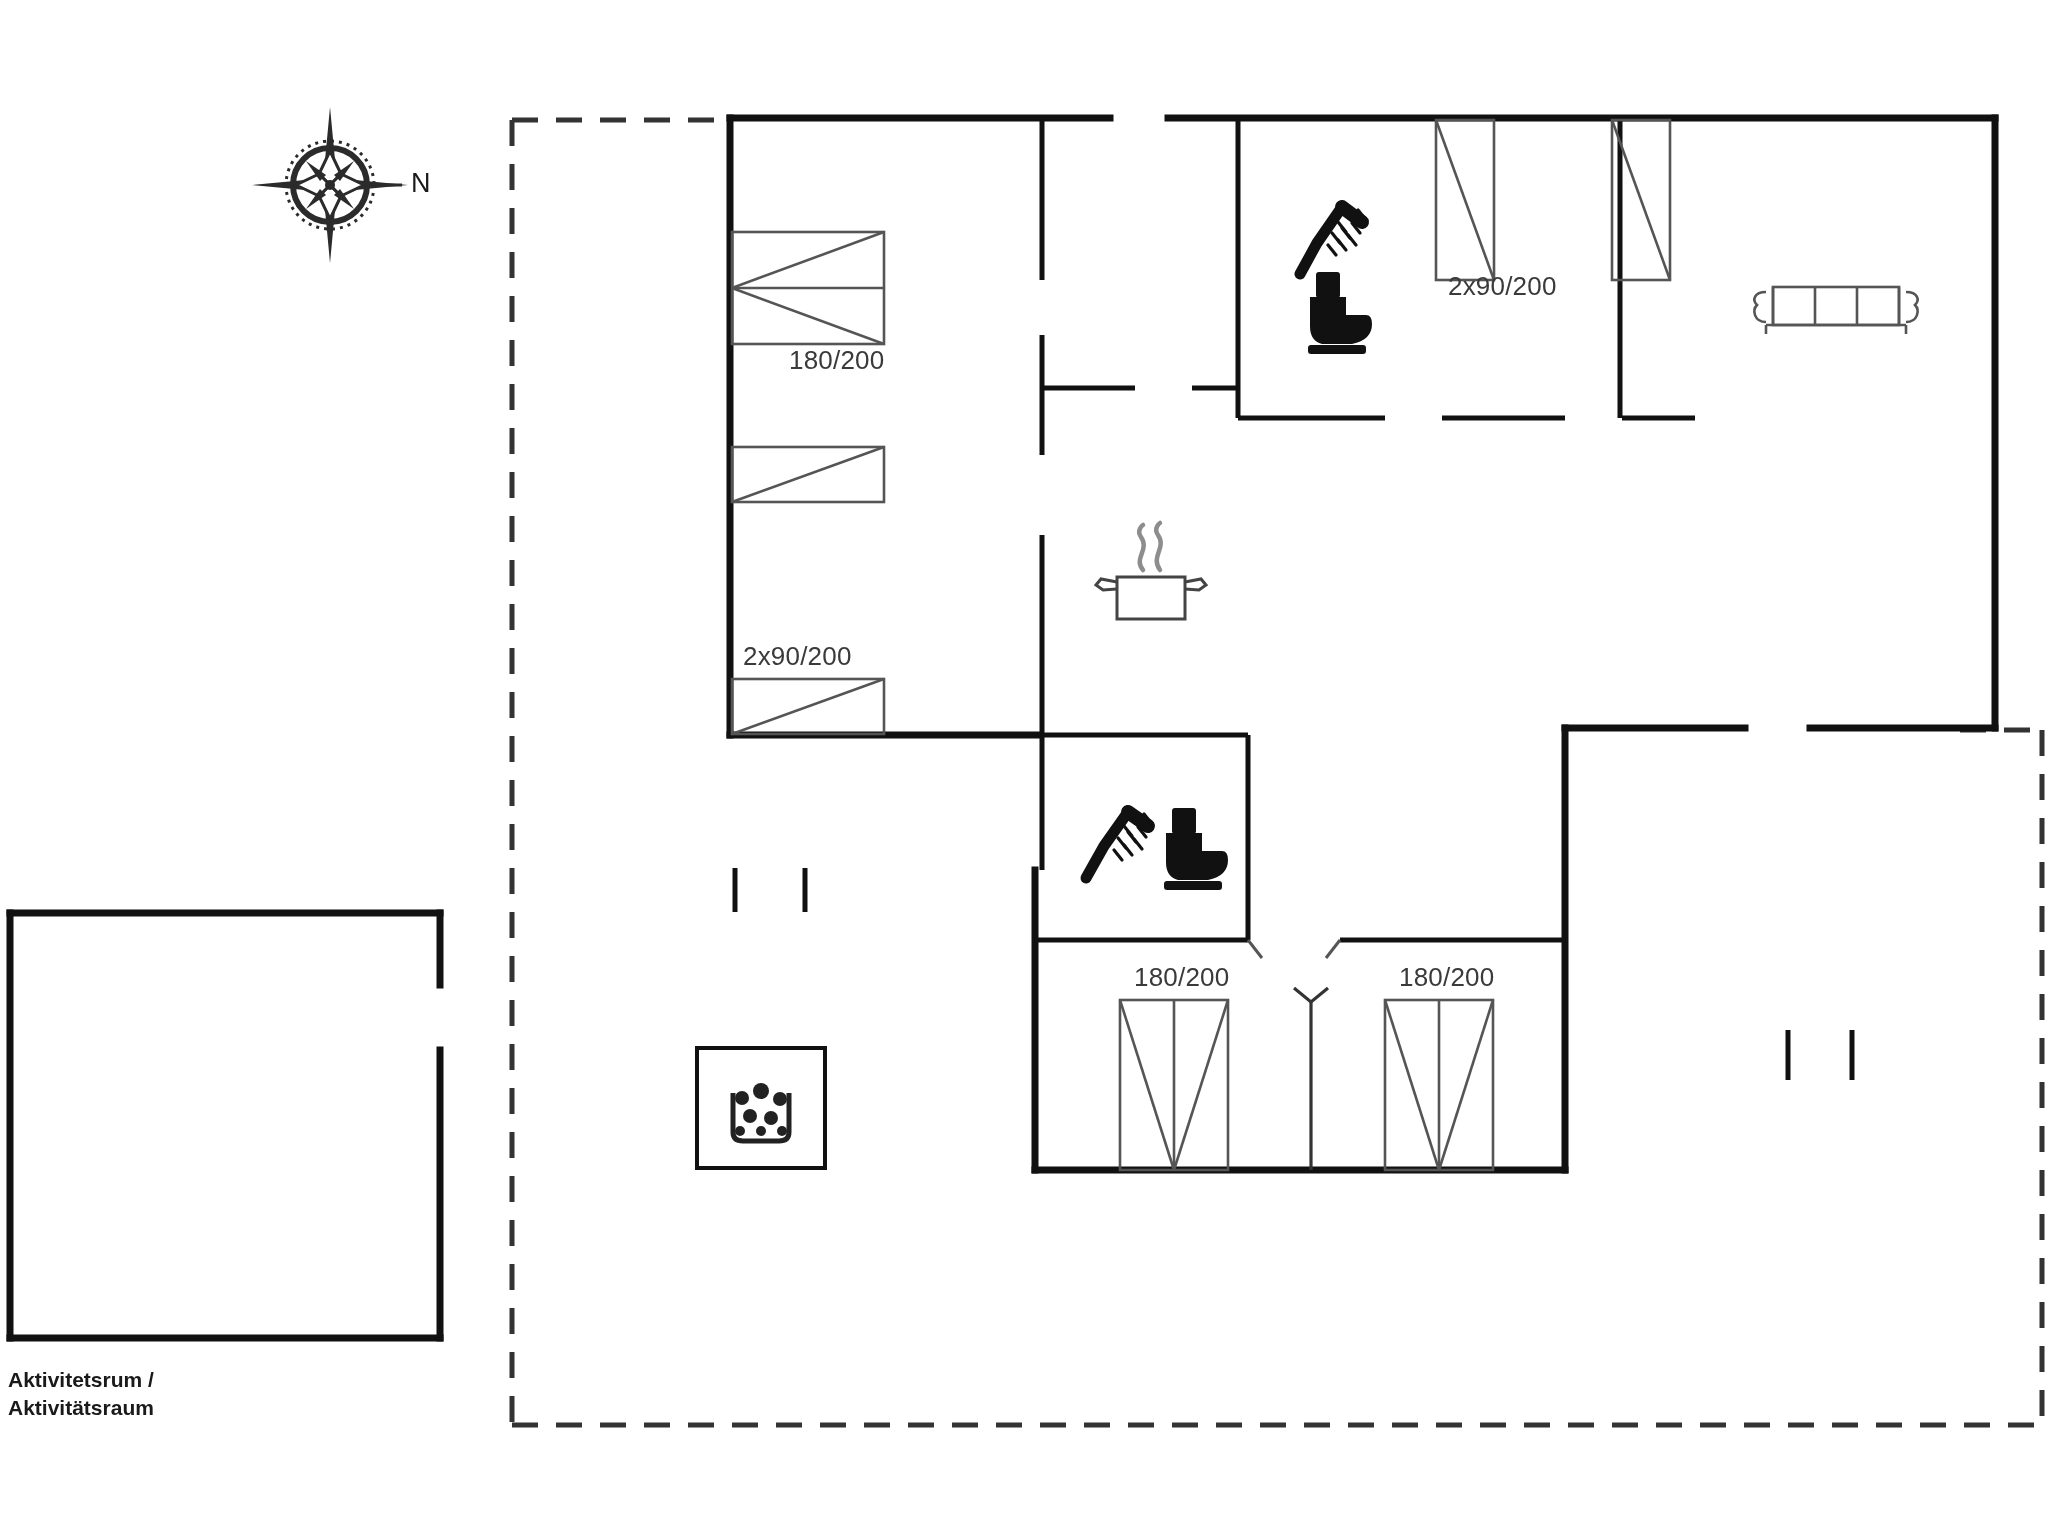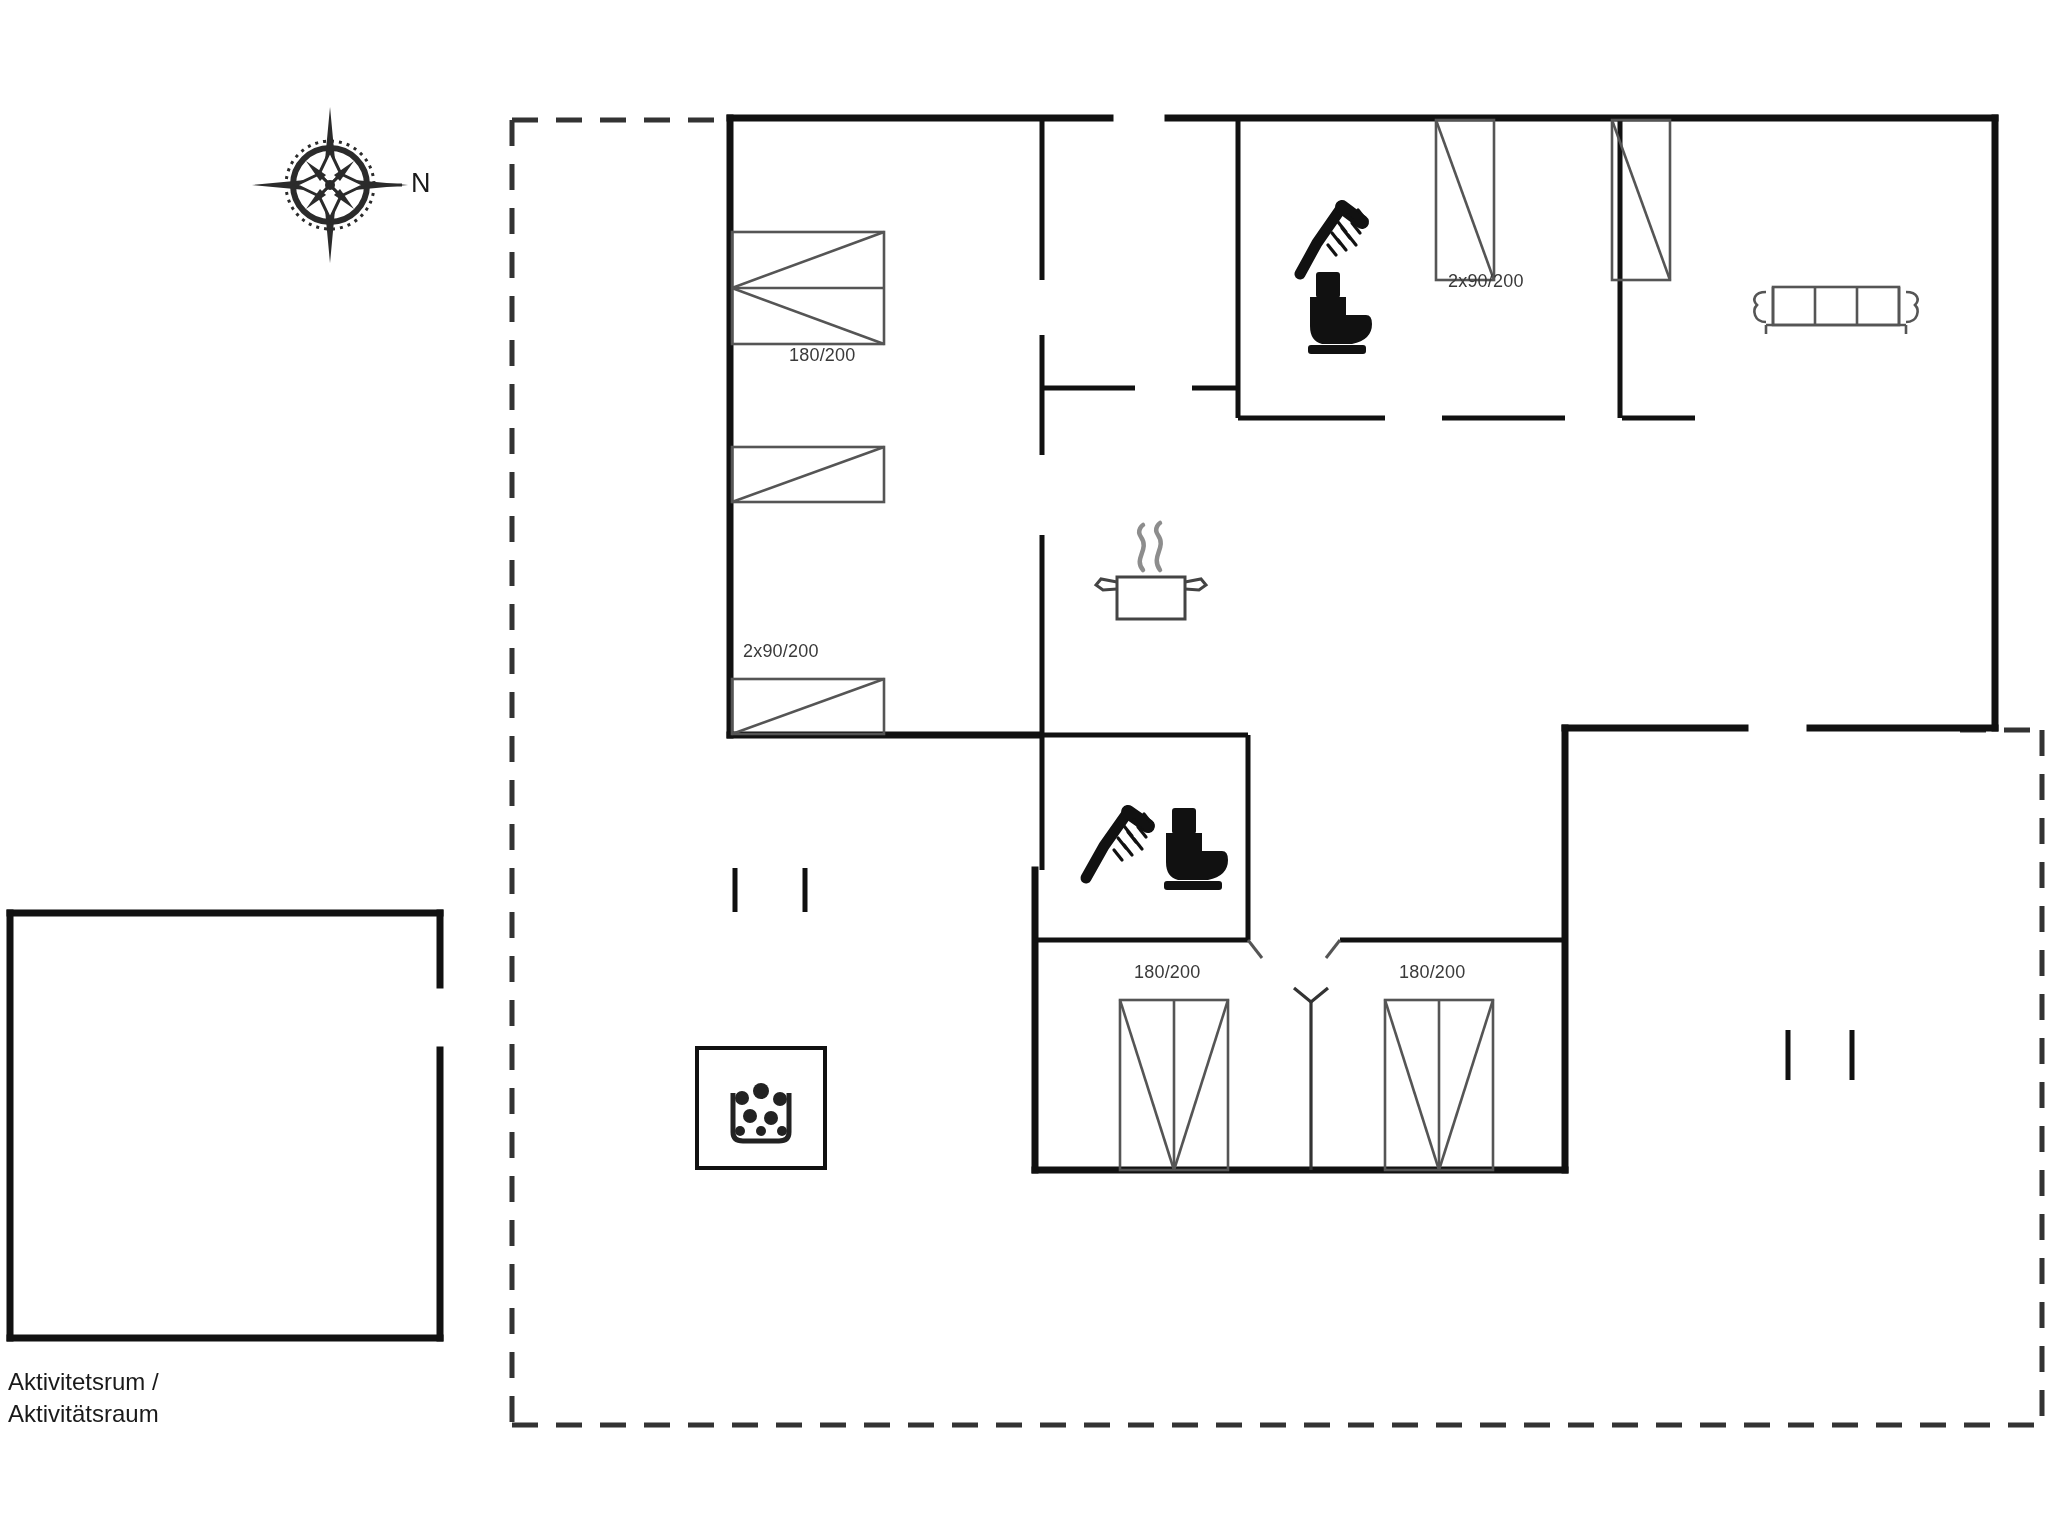--- a/index.html
+++ b/index.html
@@ -22,32 +22,33 @@
     position: absolute;
     left: 0;
     top: 0;
     width: 2048px;
     height: 1536px;
     display: block;
   }
   .dim-label {
     position: absolute;
     font-family: "Liberation Sans", sans-serif;
-    font-size: 18px;
+    font-size: 26px;
     color: #3a3a3a;
     white-space: nowrap;
     letter-spacing: 0.2px;
   }
   .room-caption {
     position: absolute;
     font-family: "Liberation Sans", sans-serif;
-    font-size: 24px;
+    font-size: 21px;
     color: #1a1a1a;
     line-height: 1.32;
     white-space: pre;
+    font-weight: bold;
   }
   .compass-label {
     position: absolute;
     font-family: "Liberation Sans", sans-serif;
     font-size: 27px;
     color: #1a1a1a;
   }
 </style>
 </head>
 <body>

